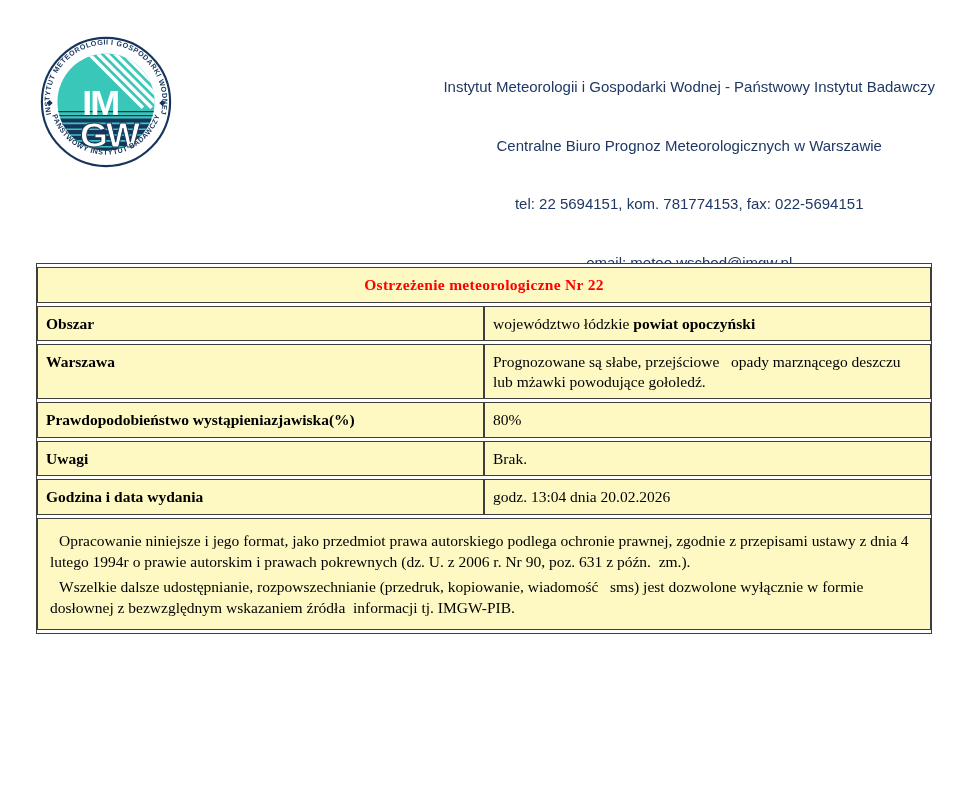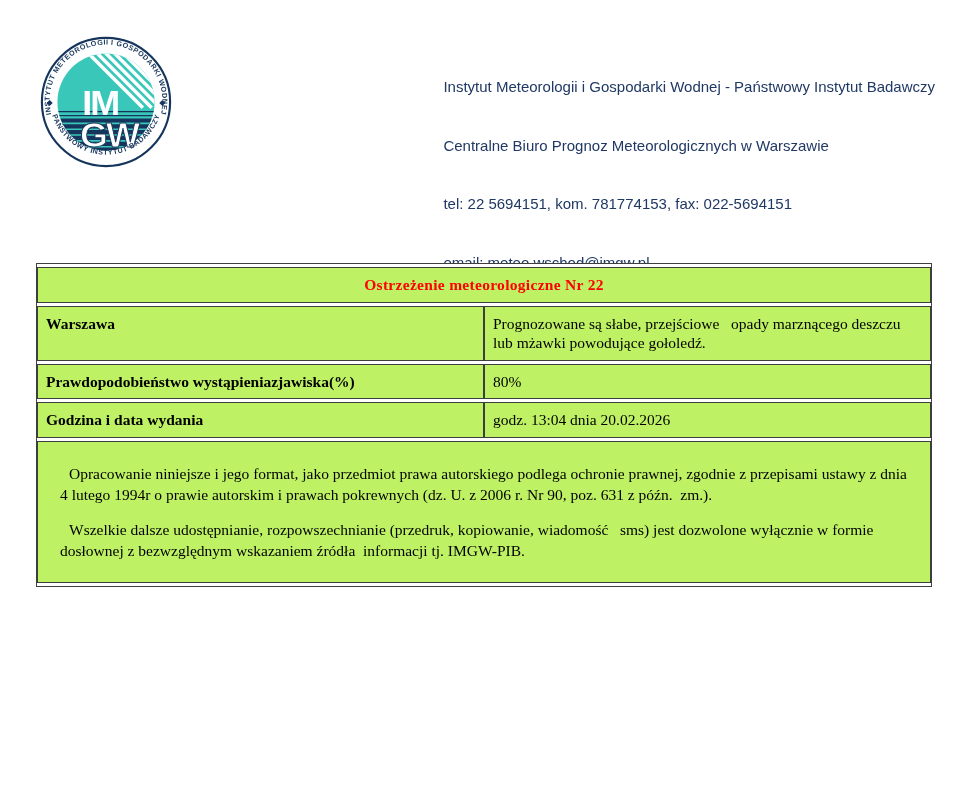--- a/index.html
+++ b/index.html
@@ -4,46 +4,46 @@
 <style>
   html,body { margin:0; padding:0; background:#ffffff; }
   .page {
     position:relative; width:962px; height:796px; background:#ffffff;
     overflow:hidden; font-family:"Liberation Serif", serif; color:#000;
   }
 
   
   .logo { position:absolute; top:34px; left:38px; width:136px; height:136px; }
   .masthead {
-    position:absolute; top:38px; right:27px; text-align:left;
+    position:absolute; top:38px; right:27px; text-align:center;
     color:#1F3864; font-family:"Liberation Sans", sans-serif;
     font-size:15px; line-height:19.5px; white-space:pre-wrap;
   }
   .masthead .bold { font-weight:normal; }
 
   
   table.doc {
     position:absolute; top:263px; left:36px; width:896px;
     border-collapse:separate; border-spacing:0 3px;
     border:1px solid #3e3e3e; background:#fff; table-layout:fixed;
   }
   table.doc td {
     border:1px solid #3e3e3e; vertical-align:top;
     font-size:15.5px; line-height:19.5px; padding:7px 8px;
-    background:#bef264;
+    background:#fef9c3;
   }
   td.label { width:222px; font-weight:bold; padding:7px 4px 7px 6px; }
   td.title-cell {
     text-align:center; color:#FF0000; font-weight:bold;
     font-size:19px; padding:9px 0 10px 0; letter-spacing:0.3px;
   }
   td.value { white-space:pre-wrap; }
   td.footer-cell { padding:3px 6px 5px 6px; }
   td.footer-cell p {
-    margin:14px; text-indent:9px; font-size:15.5px; line-height:21px;
+    margin:4px; text-indent:9px; font-size:15.5px; line-height:21px;
     white-space:pre-wrap;
   }
 
   
   .ring-text {
     font-family:"Liberation Sans", sans-serif; font-weight:bold;
     font-size:7.4px; letter-spacing:0.55px; fill:#16355C;
   }
   .logo-letters {
     font-family:"Liberation Sans", sans-serif; font-weight:bold;
@@ -119,32 +119,40 @@
   </div>
 
   <table class="doc">
     <tbody>
         <tr>
       <td colspan="2" class="title-cell">Ostrzeżenie meteorologiczne Nr 22</td>
     </tr>
 
 
 
+    <tr>
+      <td class="label">Obszar</td>
+      <td class="value"><span>województwo łódzkie </span><b>powiat opoczyński</b></td>
+    </tr>
 
 
     <tr>
       <td class="label">Warszawa</td>
       <td class="value">Prognozowane są słabe, przejściowe   opady marznącego deszczu lub mżawki powodujące gołoledź.</td>
     </tr>
 
     <tr>
       <td class="label">Prawdopodobieństwo wystąpieniazjawiska(%)</td>
       <td class="value">80%</td>
     </tr>
 
+    <tr>
+      <td class="label">Uwagi</td>
+      <td class="value">Brak.</td>
+    </tr>
 
     <tr>
       <td class="label">Godzina i data wydania</td>
       <td class="value">godz. 13:04 dnia 20.02.2026</td>
     </tr>
 
 
     <tr>
       <td colspan="2" class="footer-cell">
         <p>Opracowanie niniejsze i jego format, jako przedmiot prawa autorskiego podlega ochronie prawnej, zgodnie z przepisami ustawy z dnia 4 lutego 1994r o prawie autorskim i prawach pokrewnych (dz. U. z 2006 r. Nr 90, poz. 631 z późn.  zm.).</p>

